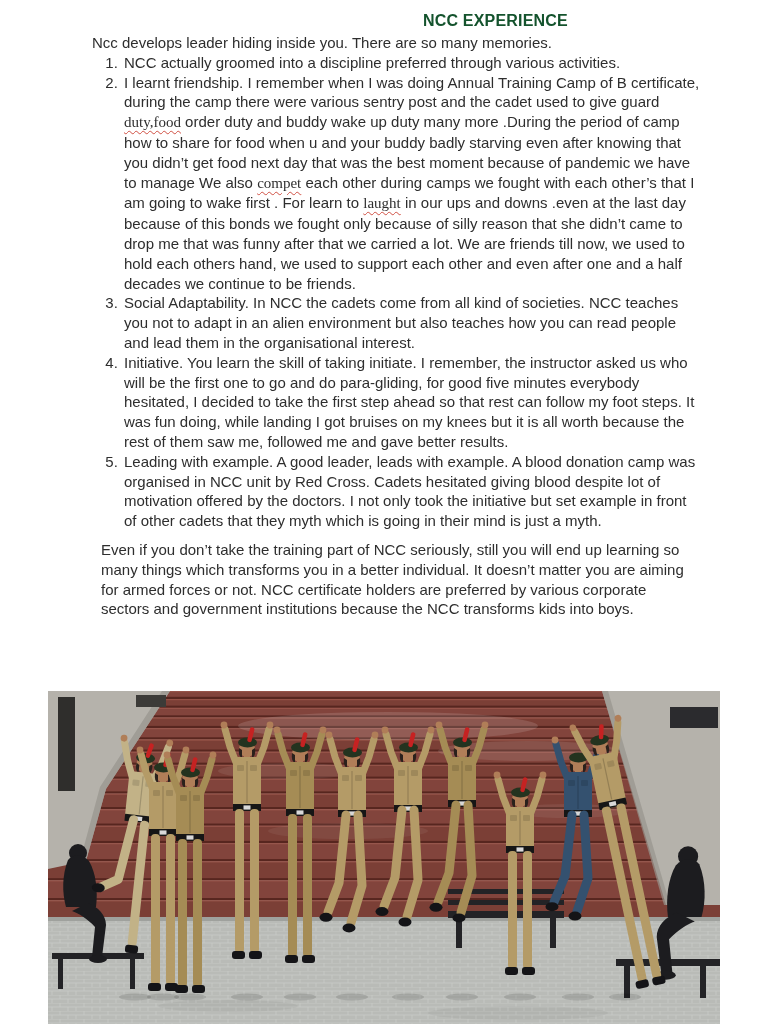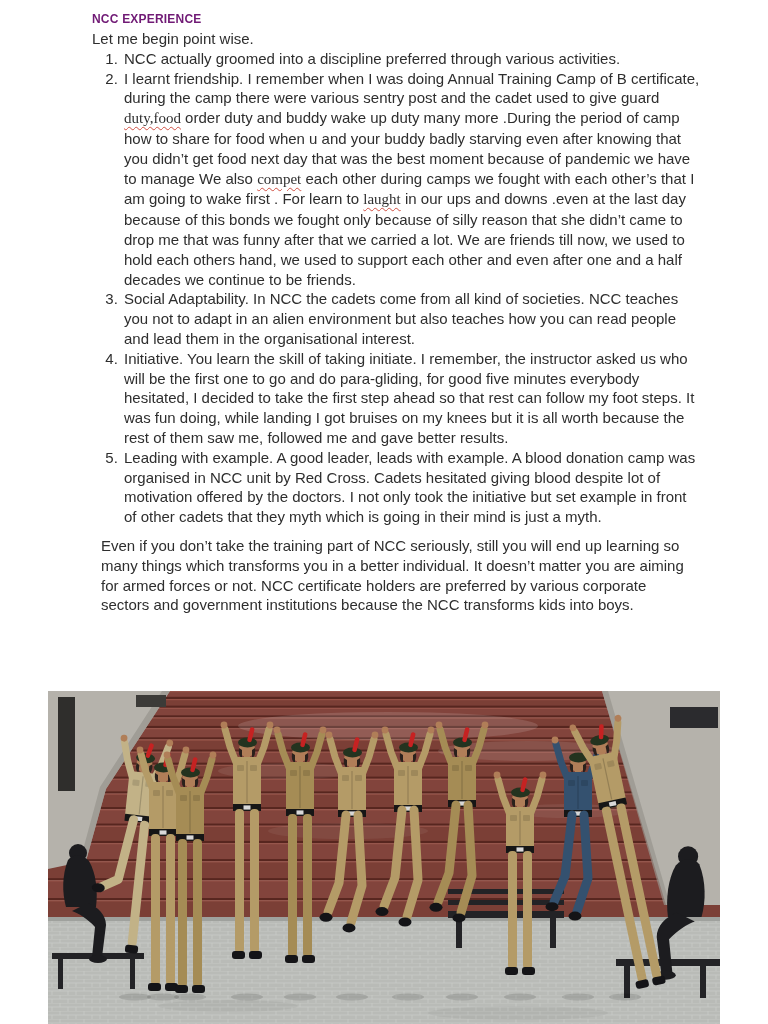--- a/index.html
+++ b/index.html
@@ -1,36 +1,36 @@
 <!DOCTYPE html>
 <html><head>
 <meta charset="utf-8">
 <style>
   html,body{margin:0;padding:0;background:#ffffff;}
   .page{position:relative;width:768px;height:1024px;background:#ffffff;overflow:hidden;
         font-family:"Liberation Sans", sans-serif;color:#2e2e2e;}
   .content{padding:12px 68px 0 92px;}
-  h1.doc-title{font-size:12px;font-weight:700;color:#701a75;margin:0 0 3px 0;
-               width:476px;text-align:left;letter-spacing:.2px;}
+  h1.doc-title{font-size:16px;font-weight:700;color:#14532d;margin:0 0 3px 0;
+               width:476px;text-align:right;letter-spacing:.2px;}
   p.body-line{margin:0;font-size:15px;line-height:19.8px;}
   ol.doc-list{margin:0;padding:0 0 0 30px;font-size:15px;line-height:19.8px;}
   ol.doc-list li{margin:0;padding-left:2px;}
   .sp{text-decoration-line:underline;text-decoration-style:wavy;
       text-decoration-color:#d05043;text-decoration-thickness:1px;text-underline-offset:3px;font-family:Liberation Serif, serif;}
   p.closing{margin:9px;font-size:15px;line-height:19.8px;}
   figure.photo{position:absolute;left:48px;top:691px;width:672px;height:333px;margin:0;overflow:hidden;}
   figure.photo svg{display:block;}
 </style>
 </head>
 <body>
 
 <div class="page">
   <div class="content">
     <h1 class="doc-title">NCC EXPERIENCE</h1>
-    <p class="body-line">Let me begin point wise.</p>
+    <p class="body-line">Ncc develops leader hiding inside you. There are so many memories.</p>
     <ol class="doc-list">
         <li><span>NCC actually groomed into a discipline preferred through various activities.</span></li>
         <li><span>I learnt friendship. I remember when I was doing Annual Training Camp of B certificate, during the camp there were various sentry post and the cadet used to give guard </span><span class="sp">duty,food</span><span> order duty and buddy wake up duty  many more .During the period of camp how to share for food when u and your buddy badly starving even after knowing that you didn’t get food next day  that was the best moment because of pandemic we have to manage We also </span><span class="sp">compet</span><span> each other during camps we fought with each other’s that I am going to wake first . For learn to </span><span class="sp">laught</span><span> in our ups and downs .even at the last day because of this bonds we fought only because of silly reason that she didn’t came to drop me that was funny after that we carried a lot. We are friends till now, we used to hold each others hand, we used to support each other and even after one and a half decades we continue to be friends.</span></li>
         <li><span>Social Adaptability. In NCC the cadets come from all kind of societies. NCC teaches you not to adapt in an alien environment but also teaches how you can read people and lead them in the organisational interest.</span></li>
         <li><span>Initiative. You learn the skill of taking initiate. I remember, the instructor asked us who will be the first one to go and do para-gliding, for good five minutes everybody hesitated, I decided to take the first step ahead so that rest can follow my foot steps. It was fun doing, while landing I got bruises on my knees but it is all worth because the rest of them saw me, followed me and gave better results.</span></li>
         <li><span>Leading with example. A good leader, leads with example. A blood donation camp was organised in NCC unit by Red Cross. Cadets hesitated giving blood despite lot of motivation offered by the doctors. I not only took the initiative but set example in front of other cadets that they myth which is going in their mind is just a myth.</span></li>
       </ol>
     <p class="closing">Even if you don’t take the training part of NCC seriously, still you will end up learning so many things which transforms you in a better individual. It doesn’t matter you are aiming for armed forces or not. NCC certificate holders are preferred by various corporate sectors and government institutions because the NCC transforms kids into boys.</p>
   </div>
 

